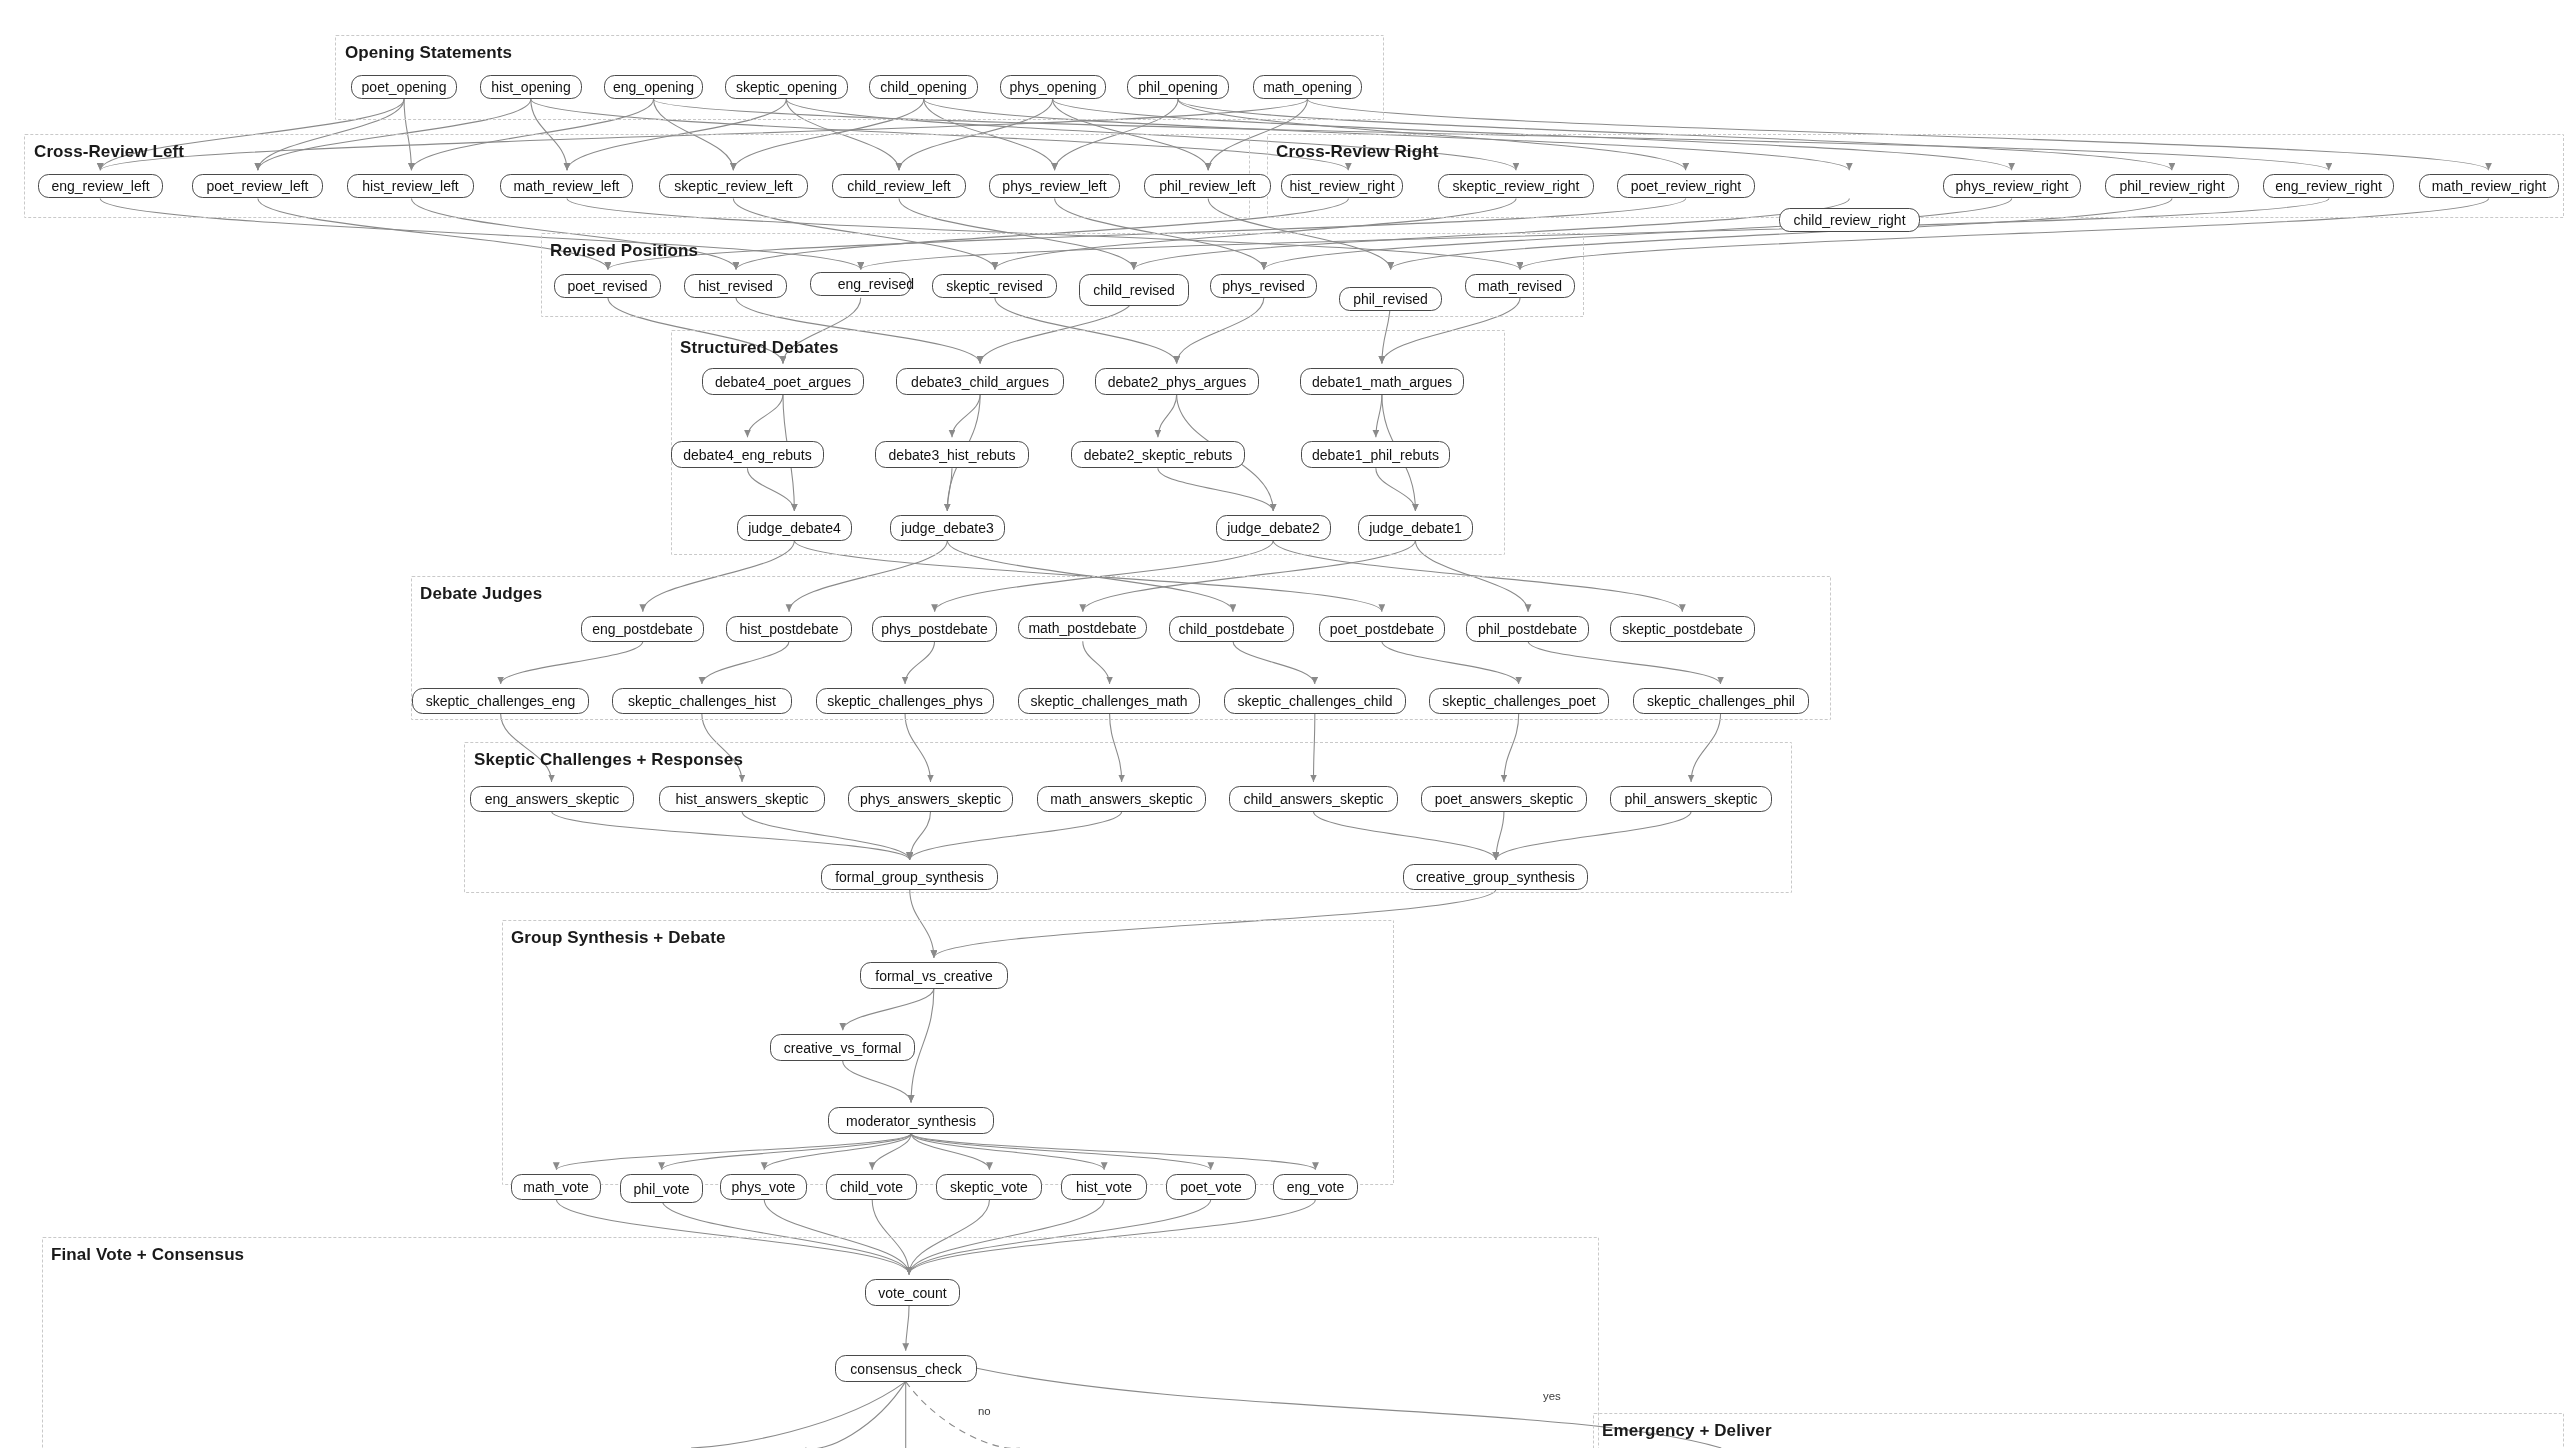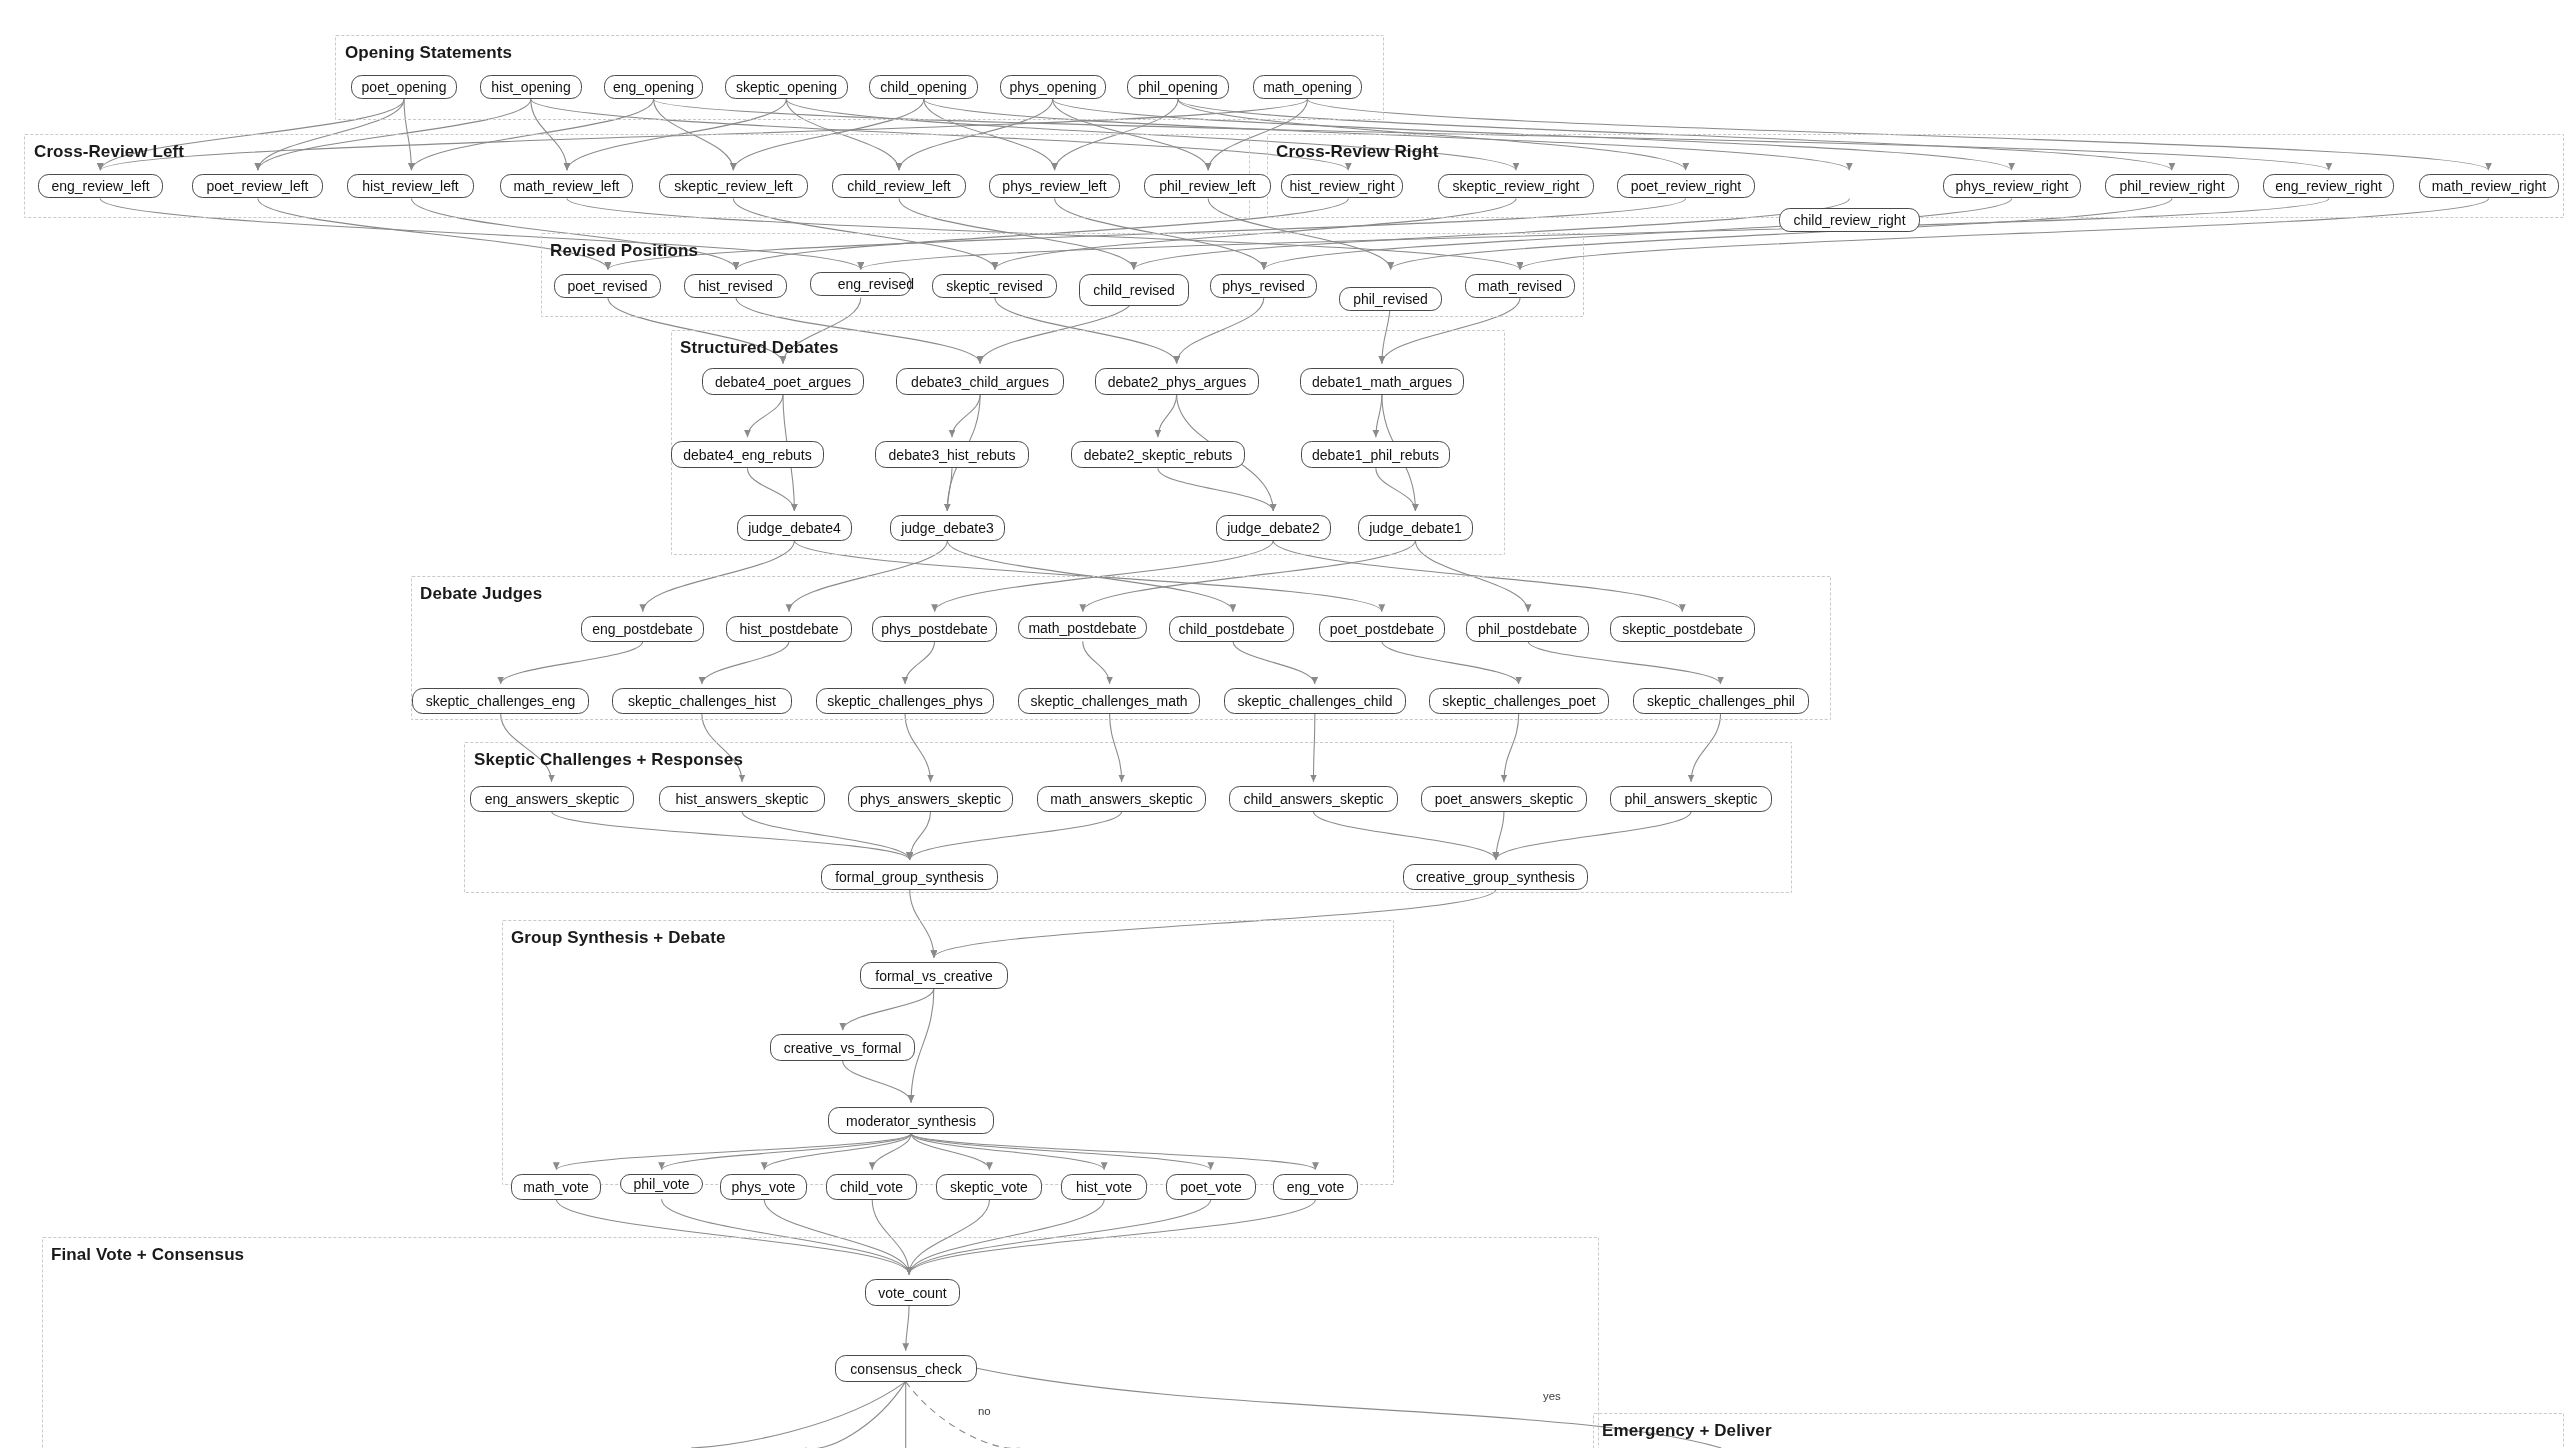--- a/index.html
+++ b/index.html
@@ -233,21 +233,21 @@
       <div class="node" style="left: 1037px; top: 786px; width: 169px; height: 25.5px;">math_answers_skeptic</div>
       <div class="node" style="left: 1229px; top: 786px; width: 169px; height: 25.5px;">child_answers_skeptic</div>
       <div class="node" style="left: 1421px; top: 786px; width: 166px; height: 25.5px;">poet_answers_skeptic</div>
       <div class="node" style="left: 1610px; top: 786px; width: 162px; height: 25.5px;">phil_answers_skeptic</div>
       <div class="node" style="left: 821px; top: 864px; width: 177px; height: 25.5px;">formal_group_synthesis</div>
       <div class="node" style="left: 1403px; top: 864px; width: 185px; height: 25.5px;">creative_group_synthesis</div>
       <div class="node" style="left: 860px; top: 962px; width: 148px; height: 27px;">formal_vs_creative</div>
       <div class="node" style="left: 770px; top: 1034px; width: 145px; height: 27px;">creative_vs_formal</div>
       <div class="node" style="left: 828px; top: 1107px; width: 166px; height: 27px;">moderator_synthesis</div>
       <div class="node" style="left: 511px; top: 1174px; width: 90px; height: 25.5px;">math_vote</div>
-      <div class="node" style="left: 620px; top: 1174px; width: 83px; height: 20px;">phil_vote</div>
+      <div class="node" style="left: 620px; top: 1174px; width: 83px; height: 29px;">phil_vote</div>
       <div class="node" style="left: 720px; top: 1174px; width: 87px; height: 25.5px;">phys_vote</div>
       <div class="node" style="left: 826px; top: 1174px; width: 91px; height: 25.5px;">child_vote</div>
       <div class="node" style="left: 936px; top: 1174px; width: 106px; height: 25.5px;">skeptic_vote</div>
       <div class="node" style="left: 1061px; top: 1174px; width: 86px; height: 25.5px;">hist_vote</div>
       <div class="node" style="left: 1166px; top: 1174px; width: 90px; height: 25.5px;">poet_vote</div>
       <div class="node" style="left: 1273px; top: 1174px; width: 85px; height: 25.5px;">eng_vote</div>
       <div class="node" style="left: 865px; top: 1279px; width: 95px; height: 27px;">vote_count</div>
       <div class="node" style="left: 835px; top: 1355px; width: 142px; height: 27px;">consensus_check</div>
     </div>
   <div id="edge-label-layer">

